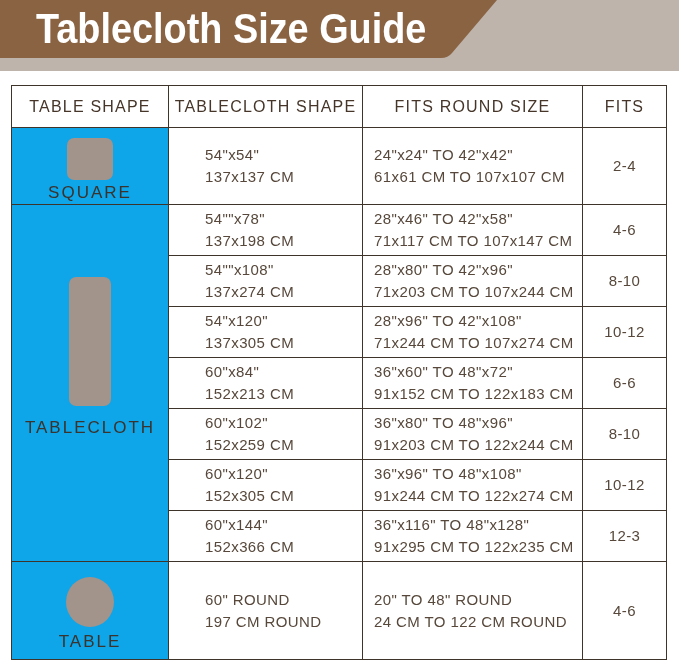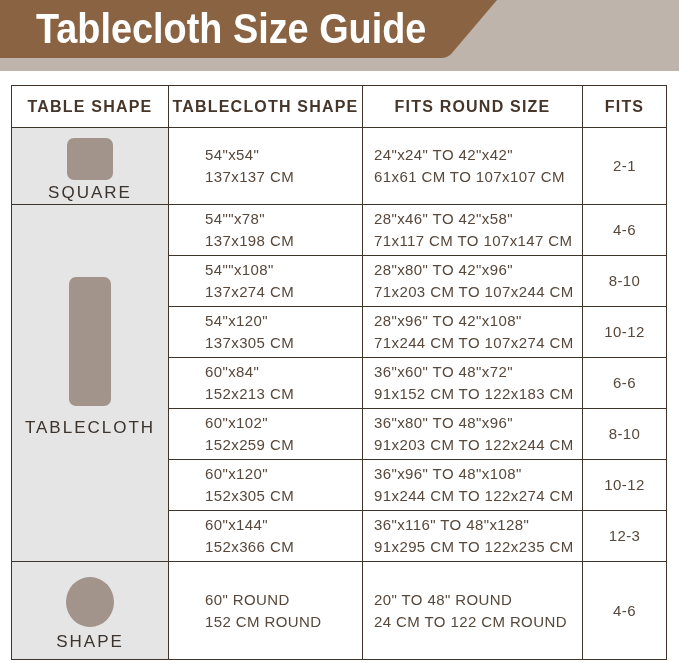--- a/index.html
+++ b/index.html
@@ -26,36 +26,36 @@
     position:absolute; left:11px; top:85px;
     width:655px;
     border-collapse:collapse; table-layout:fixed;
   }
   .size-guide td, .size-guide th {
     border:1.5px solid #3e342a;
     box-sizing:border-box;
   }
   .size-guide th {
     height:42px;
-    font-size:16px; font-weight:bold;
+    font-size:16px; font-weight:normal;
     color:#46362a; letter-spacing:1.2px;
     text-align:center; vertical-align:middle;
     background:#ffffff;
   }
   tr.h-square  { height:75px; }
   tr.h-rect    { height:51px; }
   tr.h-round   { height:98px; }
   .cell-text {
     font-size:15px; color:#57483b; letter-spacing:0.4px;
     line-height:22px; vertical-align:middle;
   }
   .size-cell  { text-align:left; padding-left:36px; }
   .fits-cell  { text-align:left; padding-left:11px; }
   .seats-cell { text-align:center; }
-  .shape-cell { vertical-align:top; text-align:center; background:#e5e5e5; }
+  .shape-cell { vertical-align:top; text-align:center; background:#0ea5e9; }
   .shape-label {
     font-size:17px; letter-spacing:2px; color:#3b332c;
   }
   .shape { background:#a2938b; }
   .shape.square { width:46px; height:42px; border-radius:7px; margin:9px auto 3px; }
   .shape.rect   { width:42px; height:129px; border-radius:7px; margin:71px auto 12px; }
   .shape.round  { width:48px; height:50px; border-radius:50%; margin:14px auto 5px; }
 </style>
 </head>
 <body>
@@ -89,21 +89,21 @@
       <div class="shape-label">SQUARE</div>
     </td>
     <td class="cell-text size-cell">
       <div>54"x54"</div>
       <div>137x137 CM</div>
     </td>
     <td class="cell-text fits-cell">
       <div>24"x24" TO 42"x42"</div>
       <div>61x61 CM TO 107x107 CM</div>
     </td>
-    <td class="cell-text seats-cell">2-1</td>
+    <td class="cell-text seats-cell">2-4</td>
   </tr>
 
   <tr class="h-rect">
     <td class="shape-cell" rowspan="7">
       <div class="shape rect"></div>
       <div class="shape-label">TABLECLOTH</div>
     </td>
     <td class="cell-text size-cell">
       <div>54""x78"</div>
       <div>137x198 CM</div>
@@ -177,25 +177,25 @@
     <td class="cell-text fits-cell">
       <div>36"x116" TO 48"x128"</div>
       <div>91x295 CM TO 122x235 CM</div>
     </td>
     <td class="cell-text seats-cell">12-3</td>
   </tr>
 
   <tr class="h-round">
     <td class="shape-cell">
       <div class="shape round"></div>
-      <div class="shape-label">SHAPE</div>
+      <div class="shape-label">TABLE</div>
     </td>
     <td class="cell-text size-cell">
       <div>60" ROUND</div>
-      <div>152 CM ROUND</div>
+      <div>197 CM ROUND</div>
     </td>
     <td class="cell-text fits-cell">
       <div>20" TO 48" ROUND</div>
       <div>24 CM TO 122 CM ROUND</div>
     </td>
     <td class="cell-text seats-cell">4-6</td>
   </tr>
 </tbody>
   </table>
 

